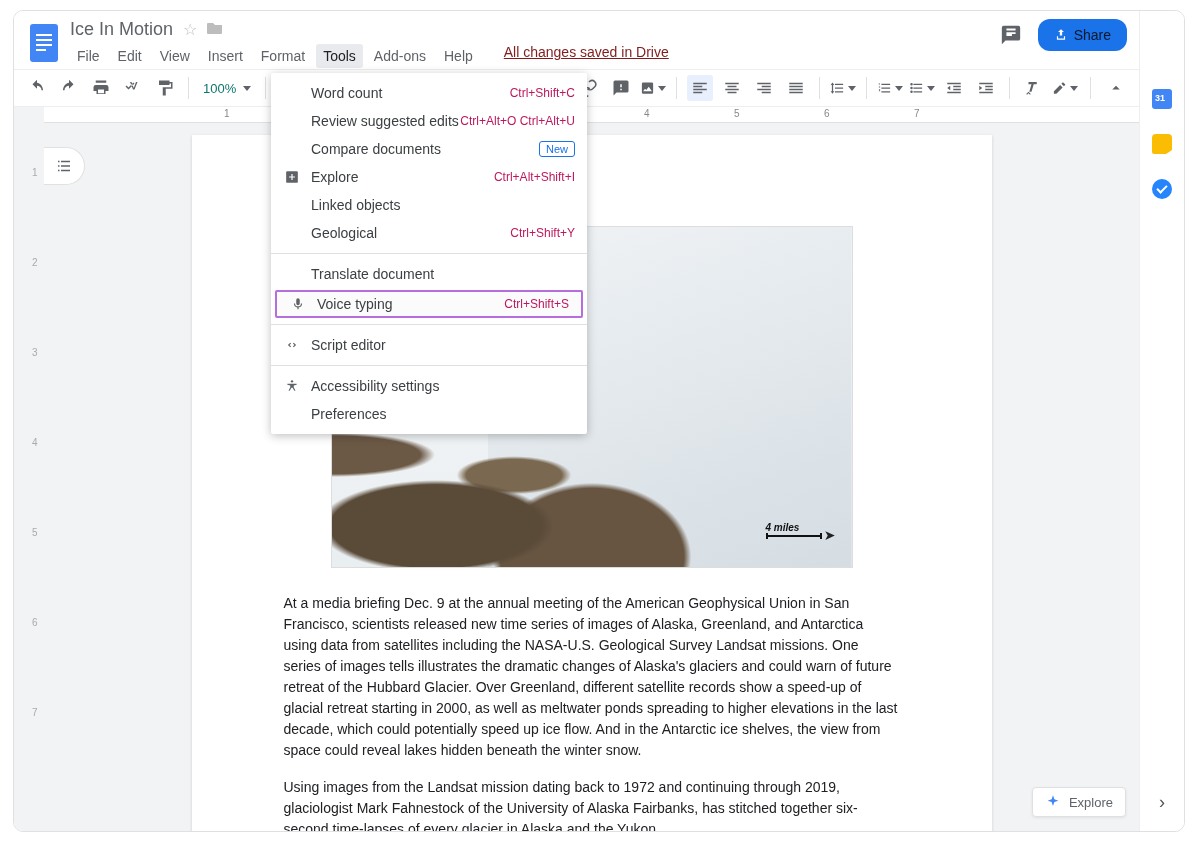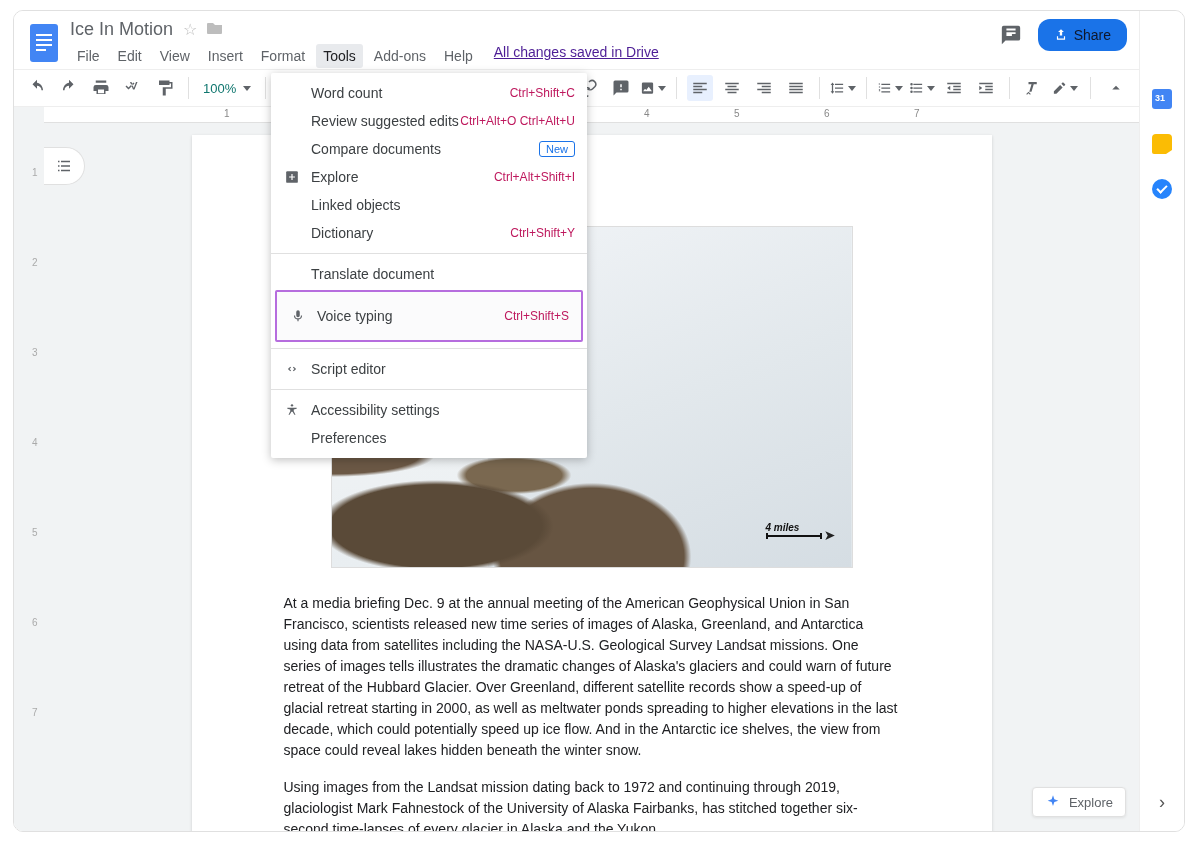--- a/index.html
+++ b/index.html
@@ -51,21 +51,21 @@
   .doclogo { width: 36px; height: 48px; display:flex; align-items:center; justify-content:center; margin-right: 8px;}
   .doclogo svg { display:block; }
   .titlecol { flex: 0 0 auto; }
   .doctitle-row { display:flex; align-items:center; gap:10px; }
   .doctitle { font-size: 18px; color:#5f6368; }
   .star { color:#bdbdbd; font-size:16px; }
   .folder { color:#bdbdbd; font-size:16px; }
   .menubar { display:flex; gap: 4px; margin-top: 4px; font-size:14px; color:#5f6368; }
   .menubar .mi { padding: 4px 7px; border-radius:3px; cursor:default;}
   .menubar .mi.active { background:#e8eaed; color:#202124;}
-  .saved { margin-left: 10px; text-decoration: underline; color:#4c1d95; font-size:14px;}
+  .saved { margin-left: 20px; text-decoration: underline; color:#7f1d1d; font-size:14px;}
   .right-actions { margin-left:auto; display:flex; align-items:center; gap:16px; }
   .comment-icon { width:22px;height:22px; color:#5f6368;}
   .share-btn { background:#1a73e8; color:#0f172a; border:none; border-radius:12px; padding: 8px 16px; font-size:14px; font-weight:500; display:flex; align-items:center; gap:6px;}
   .share-btn svg{fill:#fff;}
   
   .toolbar { height: 38px; border-top:1px solid #eee; border-bottom:1px solid #eee; display:flex; align-items:center; padding: 0 10px; gap:6px; color:#0f766e;}
   .tb-sep { width:1px; height:22px; background:#e0e0e0; margin: 0 4px;}
   .tb-btn { width:26px; height:26px; display:flex; align-items:center; justify-content:center; border-radius:3px;}
   .tb-btn.active { background:#e8f0fe; color:#1a73e8;}
   .tb-text { font-size:13px; padding: 0 4px; display:flex; align-items:center; gap:4px; white-space:nowrap;}
@@ -120,21 +120,21 @@
   .menu .row { display:flex; align-items:center; height: 28px; padding: 0 12px 0 40px; position:relative;}
   .menu .row .lefticon{position:absolute;left:12px;width:18px;display:flex;justify-content:center;color:#5f6368;}
   .menu .row .sc{margin-left:auto;font-size:12px;color:#be185d;}
   .menu .row .arrow{margin-left:auto;color:#5f6368;font-size:10px;}
   .menu .row .newpill{margin-left:auto;border:1px solid #1a73e8;color:#1a73e8;border-radius:3px;font-size:11px;padding:1px 6px;font-weight:500;}
   .menu hr{border:none;border-top:1px solid #e0e0e0;margin:6px 0;}
   .menu .row.highlight{
     border:2px solid #b66dde;
     border-radius: 2px;
     margin: 2px 4px;
-    height: 52px;
+    height: 28px;
     background:#fbfbfc;
   }
   
   .explore-btn{position:absolute;right:58px;bottom:14px;background:#fff;border:1px solid #e0e0e0;border-radius:4px;padding:6px 12px;font-size:13px;color:#5f6368;display:flex;align-items:center;gap:8px;box-shadow:0 1px 3px rgba(0,0,0,.08);}
   .explore-btn .star4{width:16px;height:16px;}
 </style>
 </head>
 <body>
 
 <div class="frame">
@@ -391,21 +391,21 @@
               <path fill="#fff" d="M11 7h2v10h-2zM7 11h10v2H7z"></path>
             </svg>
         </span>
         <span>Explore</span>
           <span class="sc">Ctrl+Alt+Shift+I</span>
       </div>
       <div class="row">
         <span>Linked objects</span>
       </div>
       <div class="row">
-        <span>Dictionary</span>
+        <span>Geological</span>
           <span class="sc">Ctrl+Shift+Y</span>
       </div>
       <hr>
       <div class="row">
         <span>Translate document</span>
       </div>
       <div class="row highlight">
         <span class="lefticon">
           <svg width="14" height="14" viewBox="0 0 24 24" fill="#5f6368">
               <path d="M12 14a3 3 0 003-3V5a3 3 0 00-6 0v6a3 3 0 003 3zm5-3a5 5 0 01-10 0H5a7 7 0 006 6.9V21h2v-3.1A7 7 0 0019 11z"></path>

